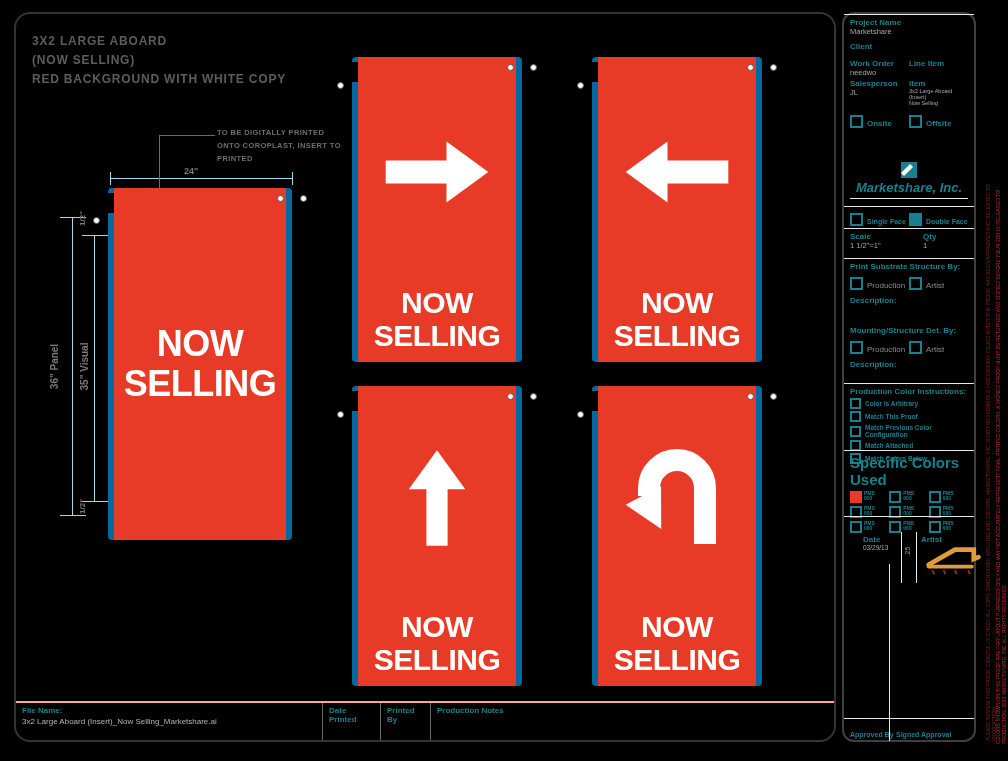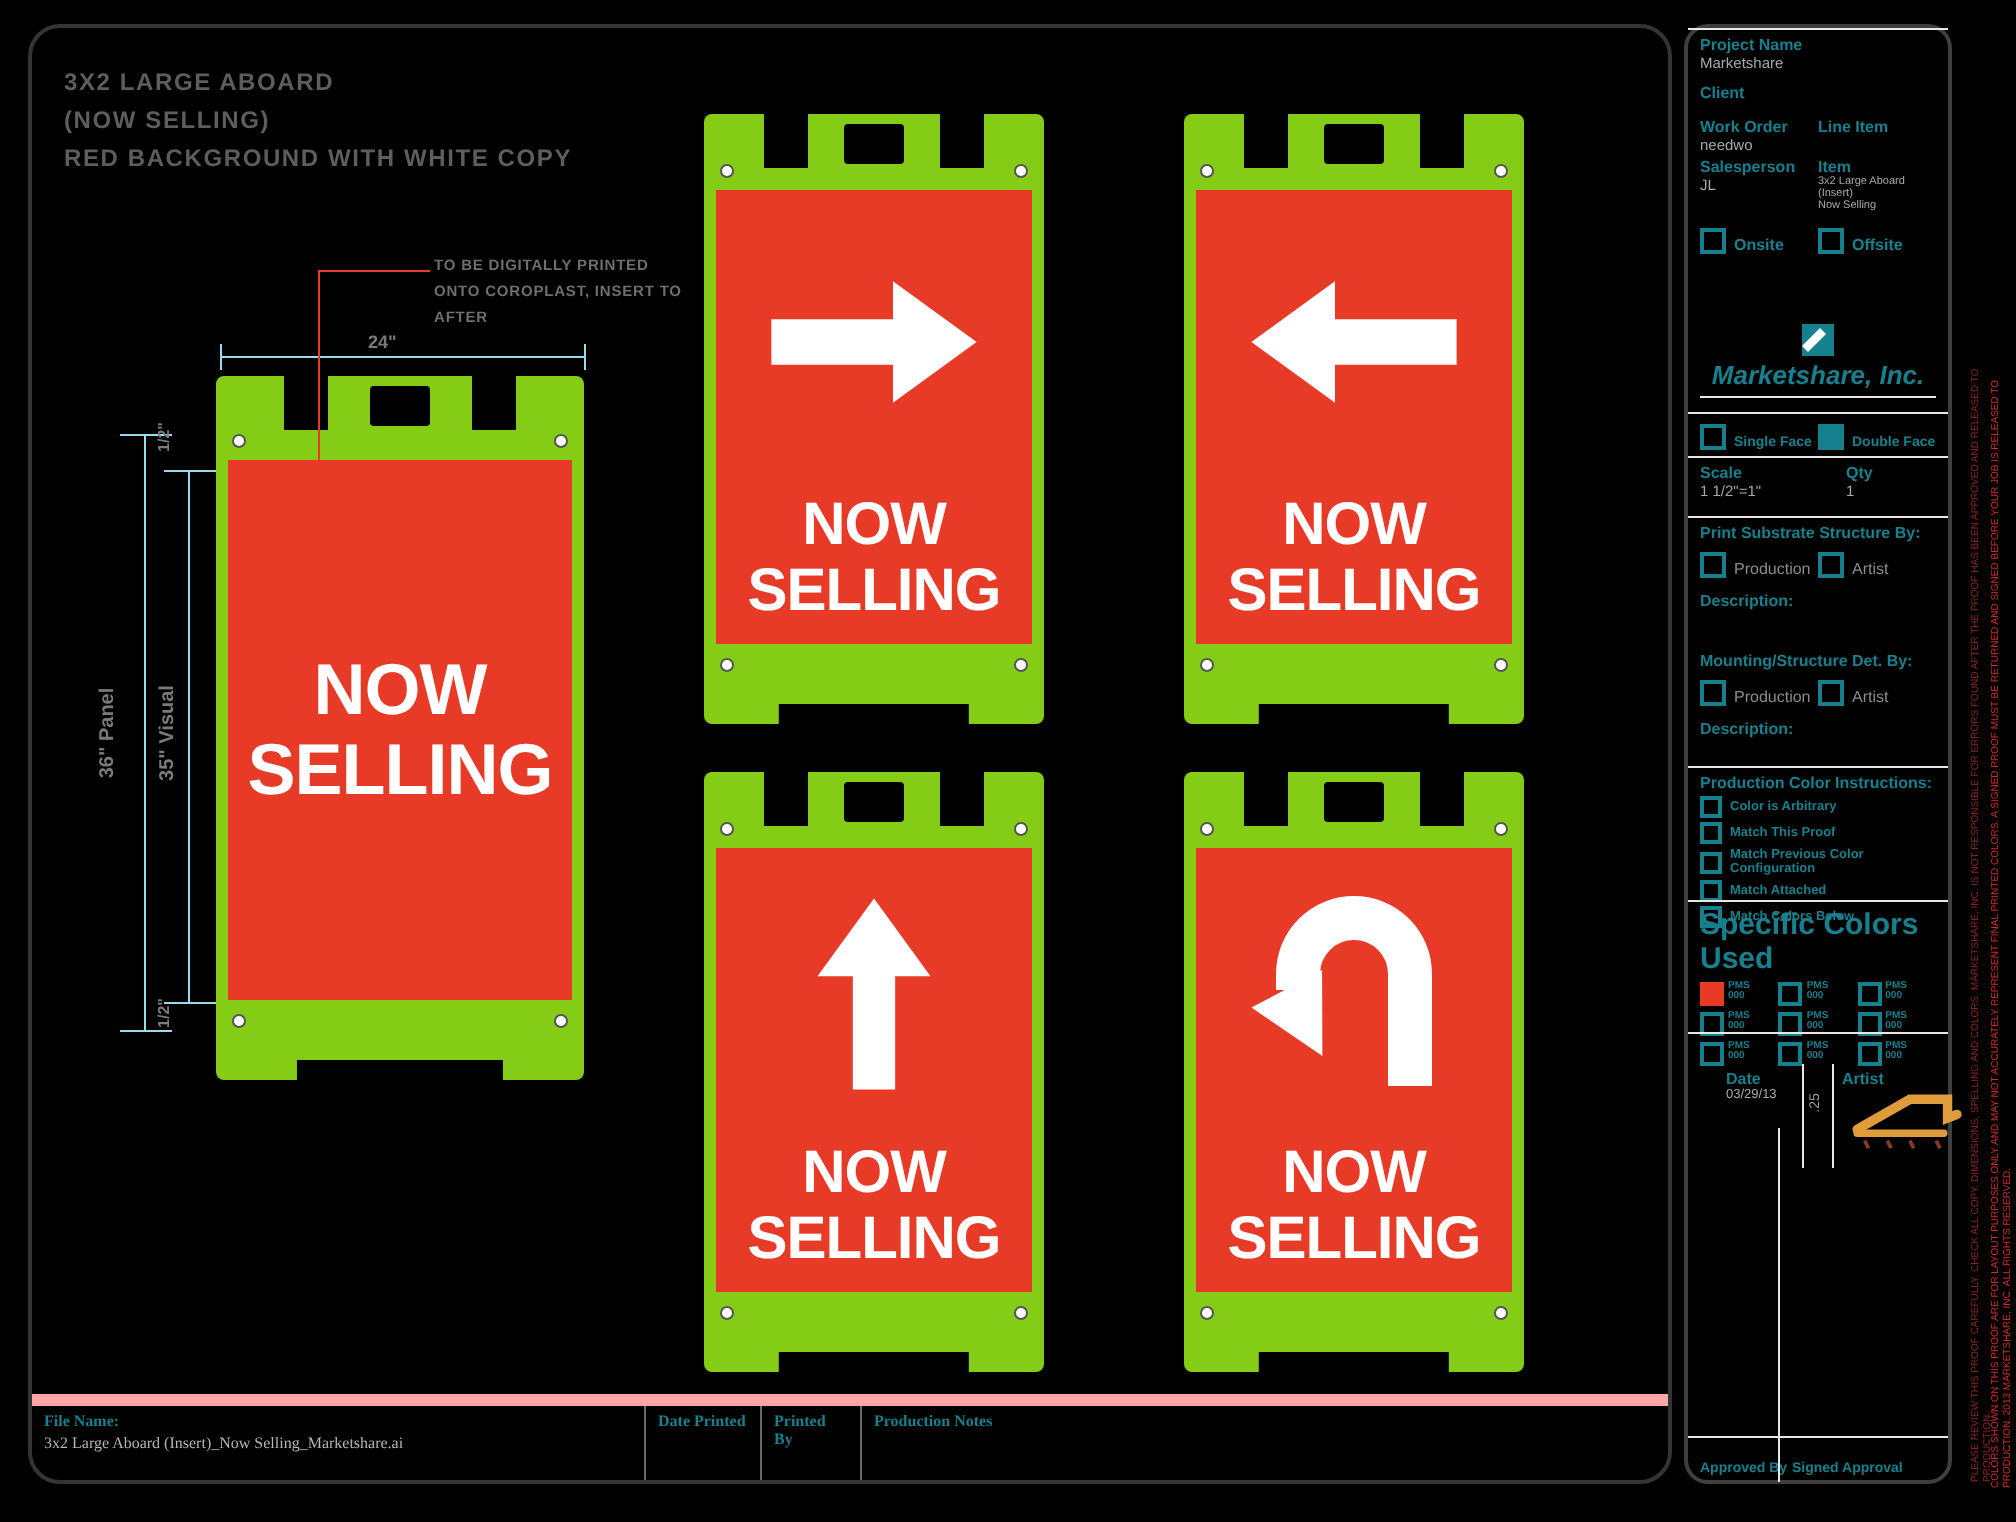--- a/index.html
+++ b/index.html
@@ -12,21 +12,21 @@
              font-weight:bold;letter-spacing:.8px;line-height:19px;}
   .annotation{position:absolute;left:201px;top:112px;color:#6e6e6e;font-size:7.5px;
               font-weight:bold;letter-spacing:.4px;line-height:13px;}
   .leader-h{position:absolute;left:143px;top:121px;width:56px;height:1px;background:var(--sign-red);}
   .leader-v{position:absolute;left:143px;top:121px;width:1px;height:110px;background:var(--sign-red);z-index:6;}
   
   .dim{position:absolute;background:var(--dimension-cyan);}
   .dim-label{position:absolute;color:#7a7a7a;font-size:9px;font-weight:bold;}
   .rot{transform:rotate(-90deg);text-align:center;}
   
-  .aboard{position:absolute;background:#84cc16;border-radius:4px;display:flex;flex-direction:column;box-sizing:border-box;}
+  .aboard{position:absolute;background:#0369a1;border-radius:4px;display:flex;flex-direction:row;box-sizing:border-box;}
   .ab-top{position:relative;height:38px;flex:none;}
   .aboard.big .ab-top{height:42px;}
   .notch{position:absolute;top:0;width:22px;height:27px;background:#000;}
   .n1{left:30px;}.n2{right:30px;}
   .aboard.big .n1{left:34px;}.aboard.big .n2{right:34px;}
   .handle{position:absolute;top:5px;left:50%;transform:translateX(-50%);width:30px;height:20px;background:#000;border-radius:2px;}
   .hole{position:absolute;width:7px;height:7px;border:1px solid #555;border-radius:50%;background:#fff;box-sizing:border-box;}
   .ab-top .hole{bottom:6px;}
   .hl{left:8px;}.hr{right:8px;}
   .ab-panel{flex:1;margin:0 6px;background:var(--sign-red);display:flex;flex-direction:column;
@@ -34,22 +34,22 @@
   .ab-arrowzone{flex:1;display:flex;align-items:center;justify-content:center;width:100%;}
   .ab-text{color:#fff;font-weight:bold;text-align:center;line-height:1.1;font-size:30px;
            letter-spacing:-.5px;margin-bottom:10px;width:100%;}
   .aboard.big .ab-text{font-size:36px;margin-bottom:0;}
   .aboard.big .ab-panel{justify-content:center;}
   .ab-bottom{position:relative;height:40px;flex:none;}
   .ab-bottom .hole{top:7px;}
   .foot-notch{position:absolute;bottom:0;left:50%;transform:translateX(-50%);width:56%;height:10px;background:#000;}
   .arrow-svg{display:block;}
   
-  .footer{position:absolute;left:0;right:0;bottom:0;height:37px;border-top:6px solid #fca5a5;
-          display:grid;grid-template-columns:306px 58px 50px auto;font-family:Liberation Serif, serif;}
+  .footer{position:absolute;left:0;right:0;bottom:0;height:37px;border-top:2px solid #fca5a5;
+          display:grid;grid-template-columns:306px 58px 50px auto;}
   .fcell{padding:3px 6px;border-left:1px solid #6a6a6a;overflow:hidden;}
   .fcell:first-child{border-left:none;}
   .flabel{color:var(--teal);font-size:8px;font-weight:bold;}
   .fvalue{color:#b5b5b5;font-size:8px;margin-top:2px;white-space:nowrap;}
   
   .sidebar{position:absolute;left:842px;top:12px;width:134px;height:730px;
            border:2px solid #3f3f3f;border-radius:12px;box-sizing:border-box;
            display:flex;flex-direction:column;color:#a9a9a9;}
   .sec{border-top:1px solid #e8e8e8;padding:3px 6px;box-sizing:border-box;flex:none;position:relative;}
   .sec.first{border-top:none;}
@@ -94,21 +94,21 @@
 
     <div class="doc-title">
       <div>3X2 LARGE ABOARD</div>
       <div>(NOW SELLING)</div>
       <div>RED BACKGROUND WITH WHITE COPY</div>
     </div>
 
     <div class="annotation">
       <div>TO BE DIGITALLY PRINTED</div>
       <div>ONTO COROPLAST, INSERT TO</div>
-      <div>AFTER</div>
+      <div>PRINTED</div>
     </div>
     <div class="leader-h"></div>
     <div class="leader-v"></div>
 
     <div class="dim-label" style="left:168px;top:152px;">24"</div>
     <div class="dim" style="left:94px;top:164px;width:182px;height:1px;"></div>
     <div class="dim" style="left:94px;top:158px;width:1px;height:13px;"></div>
     <div class="dim" style="left:276px;top:158px;width:1px;height:13px;"></div>
 
     <div class="dim" style="left:56px;top:203px;width:1px;height:298px;"></div>

